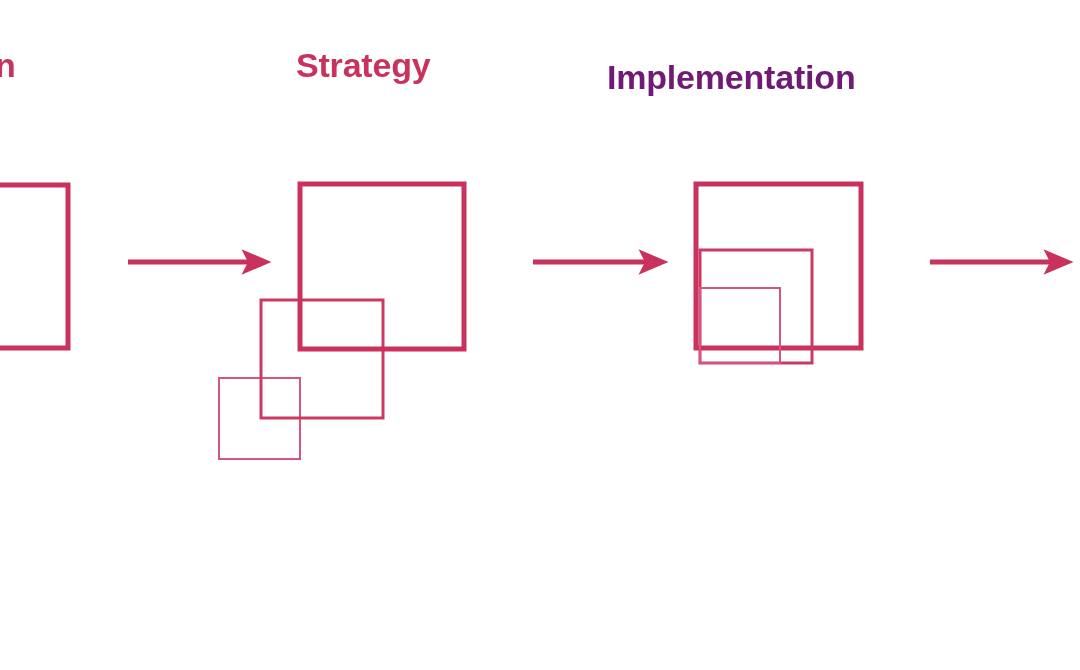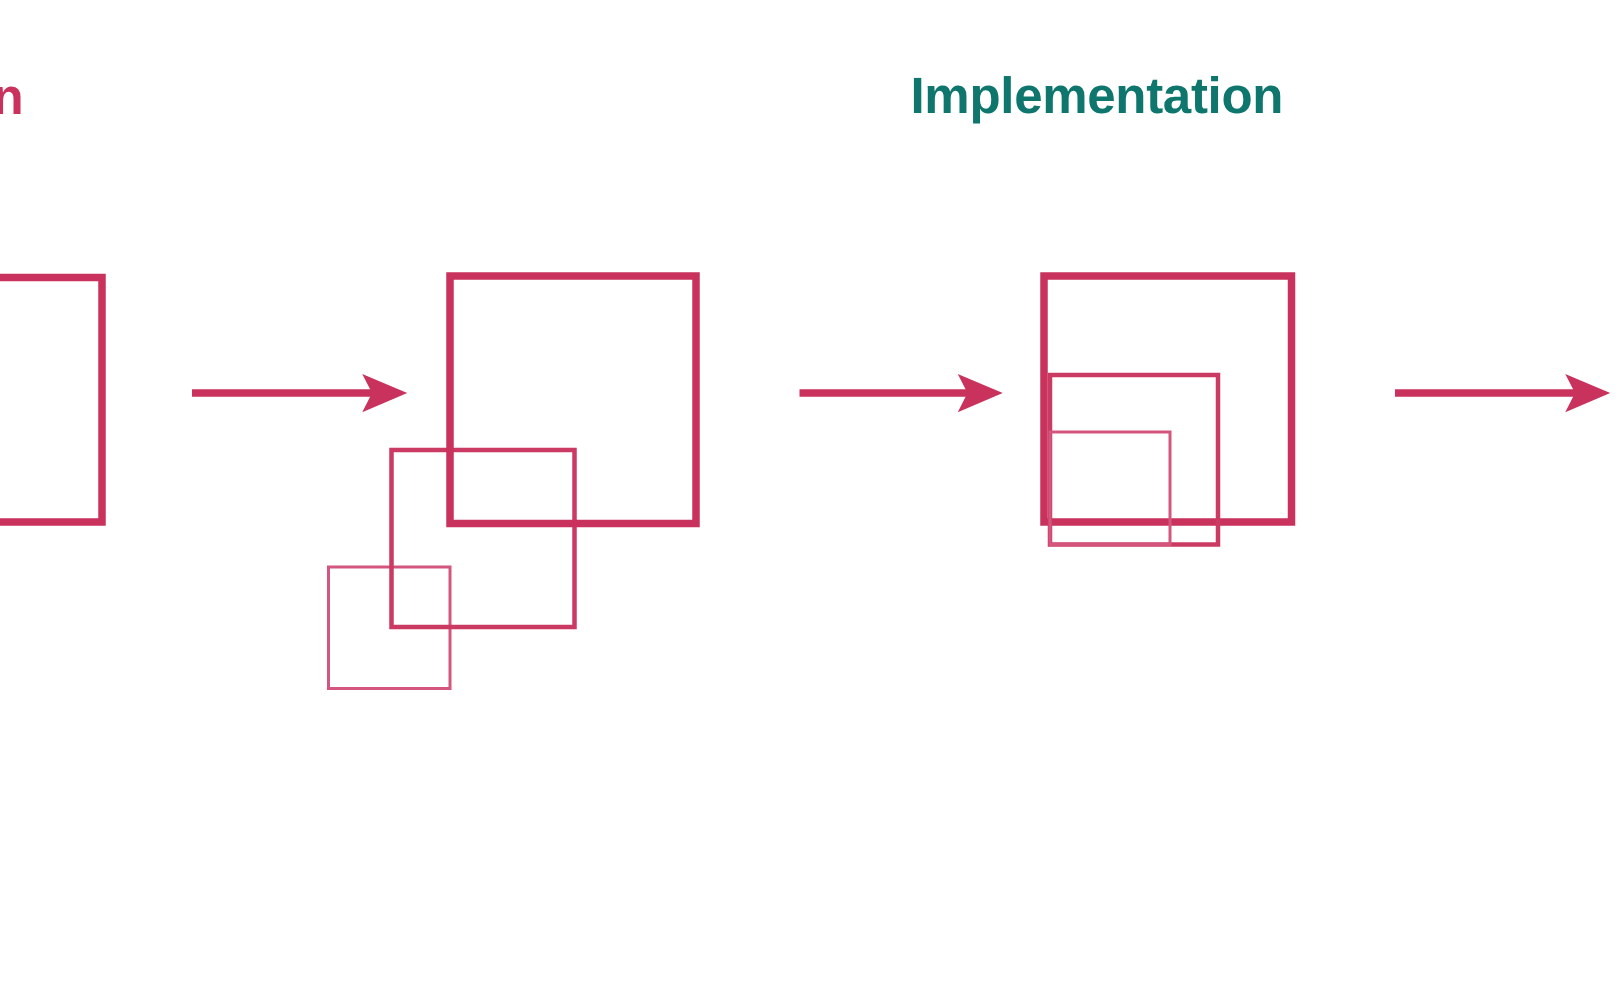--- a/index.html
+++ b/index.html
@@ -83,16 +83,17 @@
       </g>
 
     <g>
       <line x1="930" y1="262" x2="1058" y2="262" stroke="#C9325C" stroke-width="5" marker-end="url(#arrowhead-accent)"></line>
     </g>
 
   </svg>
 
   <div class="stage-label" id="label-stage-1" style="left: -46px; top: 45px; color: rgb(201, 50, 92);">tion</div>
 
+  <div class="stage-label" id="label-stage-2" style="left: 296px; top: 45px; color: rgb(201, 50, 92);">Strategy</div>
 
-  <div class="stage-label" id="label-stage-3" style="left: 607px; top: 44px; color: #0f766e;">Implementation</div>
+  <div class="stage-label" id="label-stage-3" style="left: 607px; top: 57px; color: #701a75;">Implementation</div>
 
 </div>
 
 </body></html>

